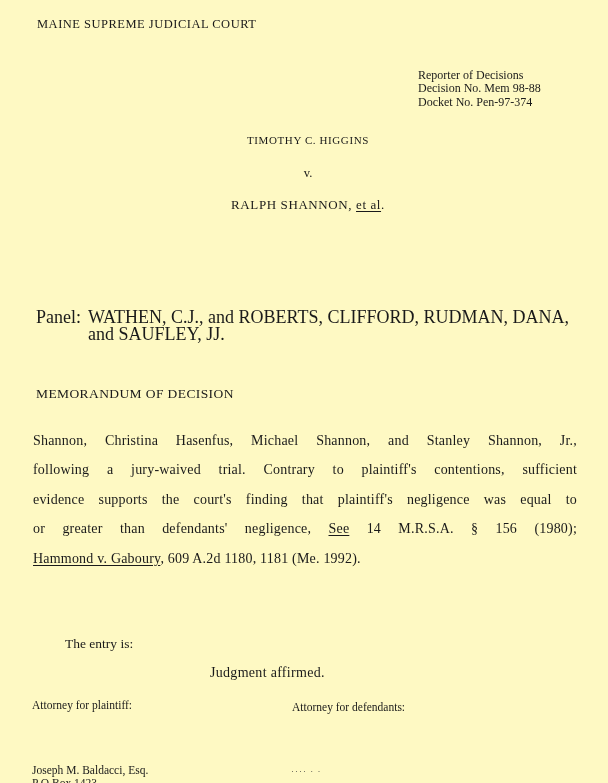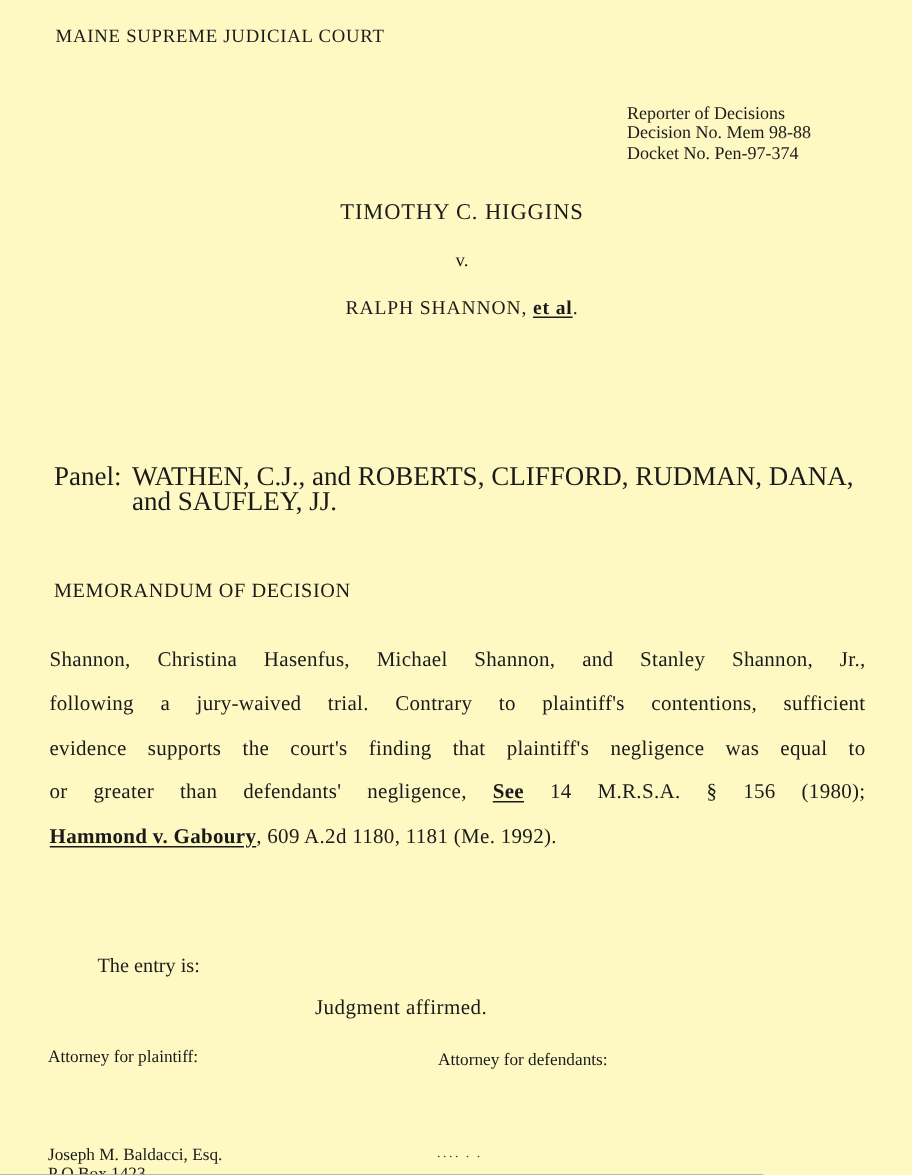--- a/index.html
+++ b/index.html
@@ -21,21 +21,21 @@
     white-space: nowrap;
   }
   .reporter-block {
     left: 418px; top: 34px;
     font-size: 12px; line-height: 13.4px;
     white-space: nowrap;
     margin-top: 35px;
   }
 
   .centered { left: 0; width: 608px; text-align: center; padding-left: 8px; box-sizing: border-box; }
-  .caption-plaintiff { top: 134px; font-size: 15px; letter-spacing: 0.6px; }
+  .caption-plaintiff { top: 134px; font-size: 11px; letter-spacing: 0.6px; }
   .caption-v        { top: 166px; font-size: 12.5px; }
   .caption-def      { top: 197px; font-size: 13px; letter-spacing: 0.6px; }
 
   .dates { top: 250px; font-size: 13px; line-height: 16px; }
 
   .panel {
     left: 36px; top: 309px; width: 540px;
     font-size: 18px; line-height: 17px;
     display: flex;
   }
@@ -45,21 +45,21 @@
   .memo-heading {
     left: 36px; top: 386px;
     font-size: 13.5px; letter-spacing: 0.4px;
   }
 
   .body-block { left: 33px; top: 426px; width: 544px; font-size: 14px; letter-spacing: 0.2px; }
   .bl { height: 29.4px; line-height: 29.4px; overflow: hidden; }
   .jl { text-align: justify; }
   .jl::after { content: ""; display: inline-block; width: 100%; height: 0; }
   .indent { text-indent: 37px; }
-  .u { text-decoration: underline; text-underline-offset: 2px; font-weight: bold; }
+  .u { text-decoration: underline; text-underline-offset: 2px; }
 
   .entry-line   { left: 65px;  top: 636px; font-size: 13.5px; }
   .judgment-line{ left: 210px; top: 665px; font-size: 14px; letter-spacing: 0.3px; }
 
   .atty-label-left  { left: 32px;  top: 699px; font-size: 11.5px; }
   .atty-label-right { left: 292px; top: 701px; font-size: 11.5px; }
   .atty-block-left  { left: 32px;  top: 724px; font-size: 11.5px; line-height: 13.2px; margin-top: 40px; }
   .atty-block-right { left: 292px; top: 722px; font-size: 11.5px; line-height: 13.2px; }
 
   .scan-artifact { left: 291px; top: 766px; font-size: 9px; letter-spacing: 1px; color: #333; }

